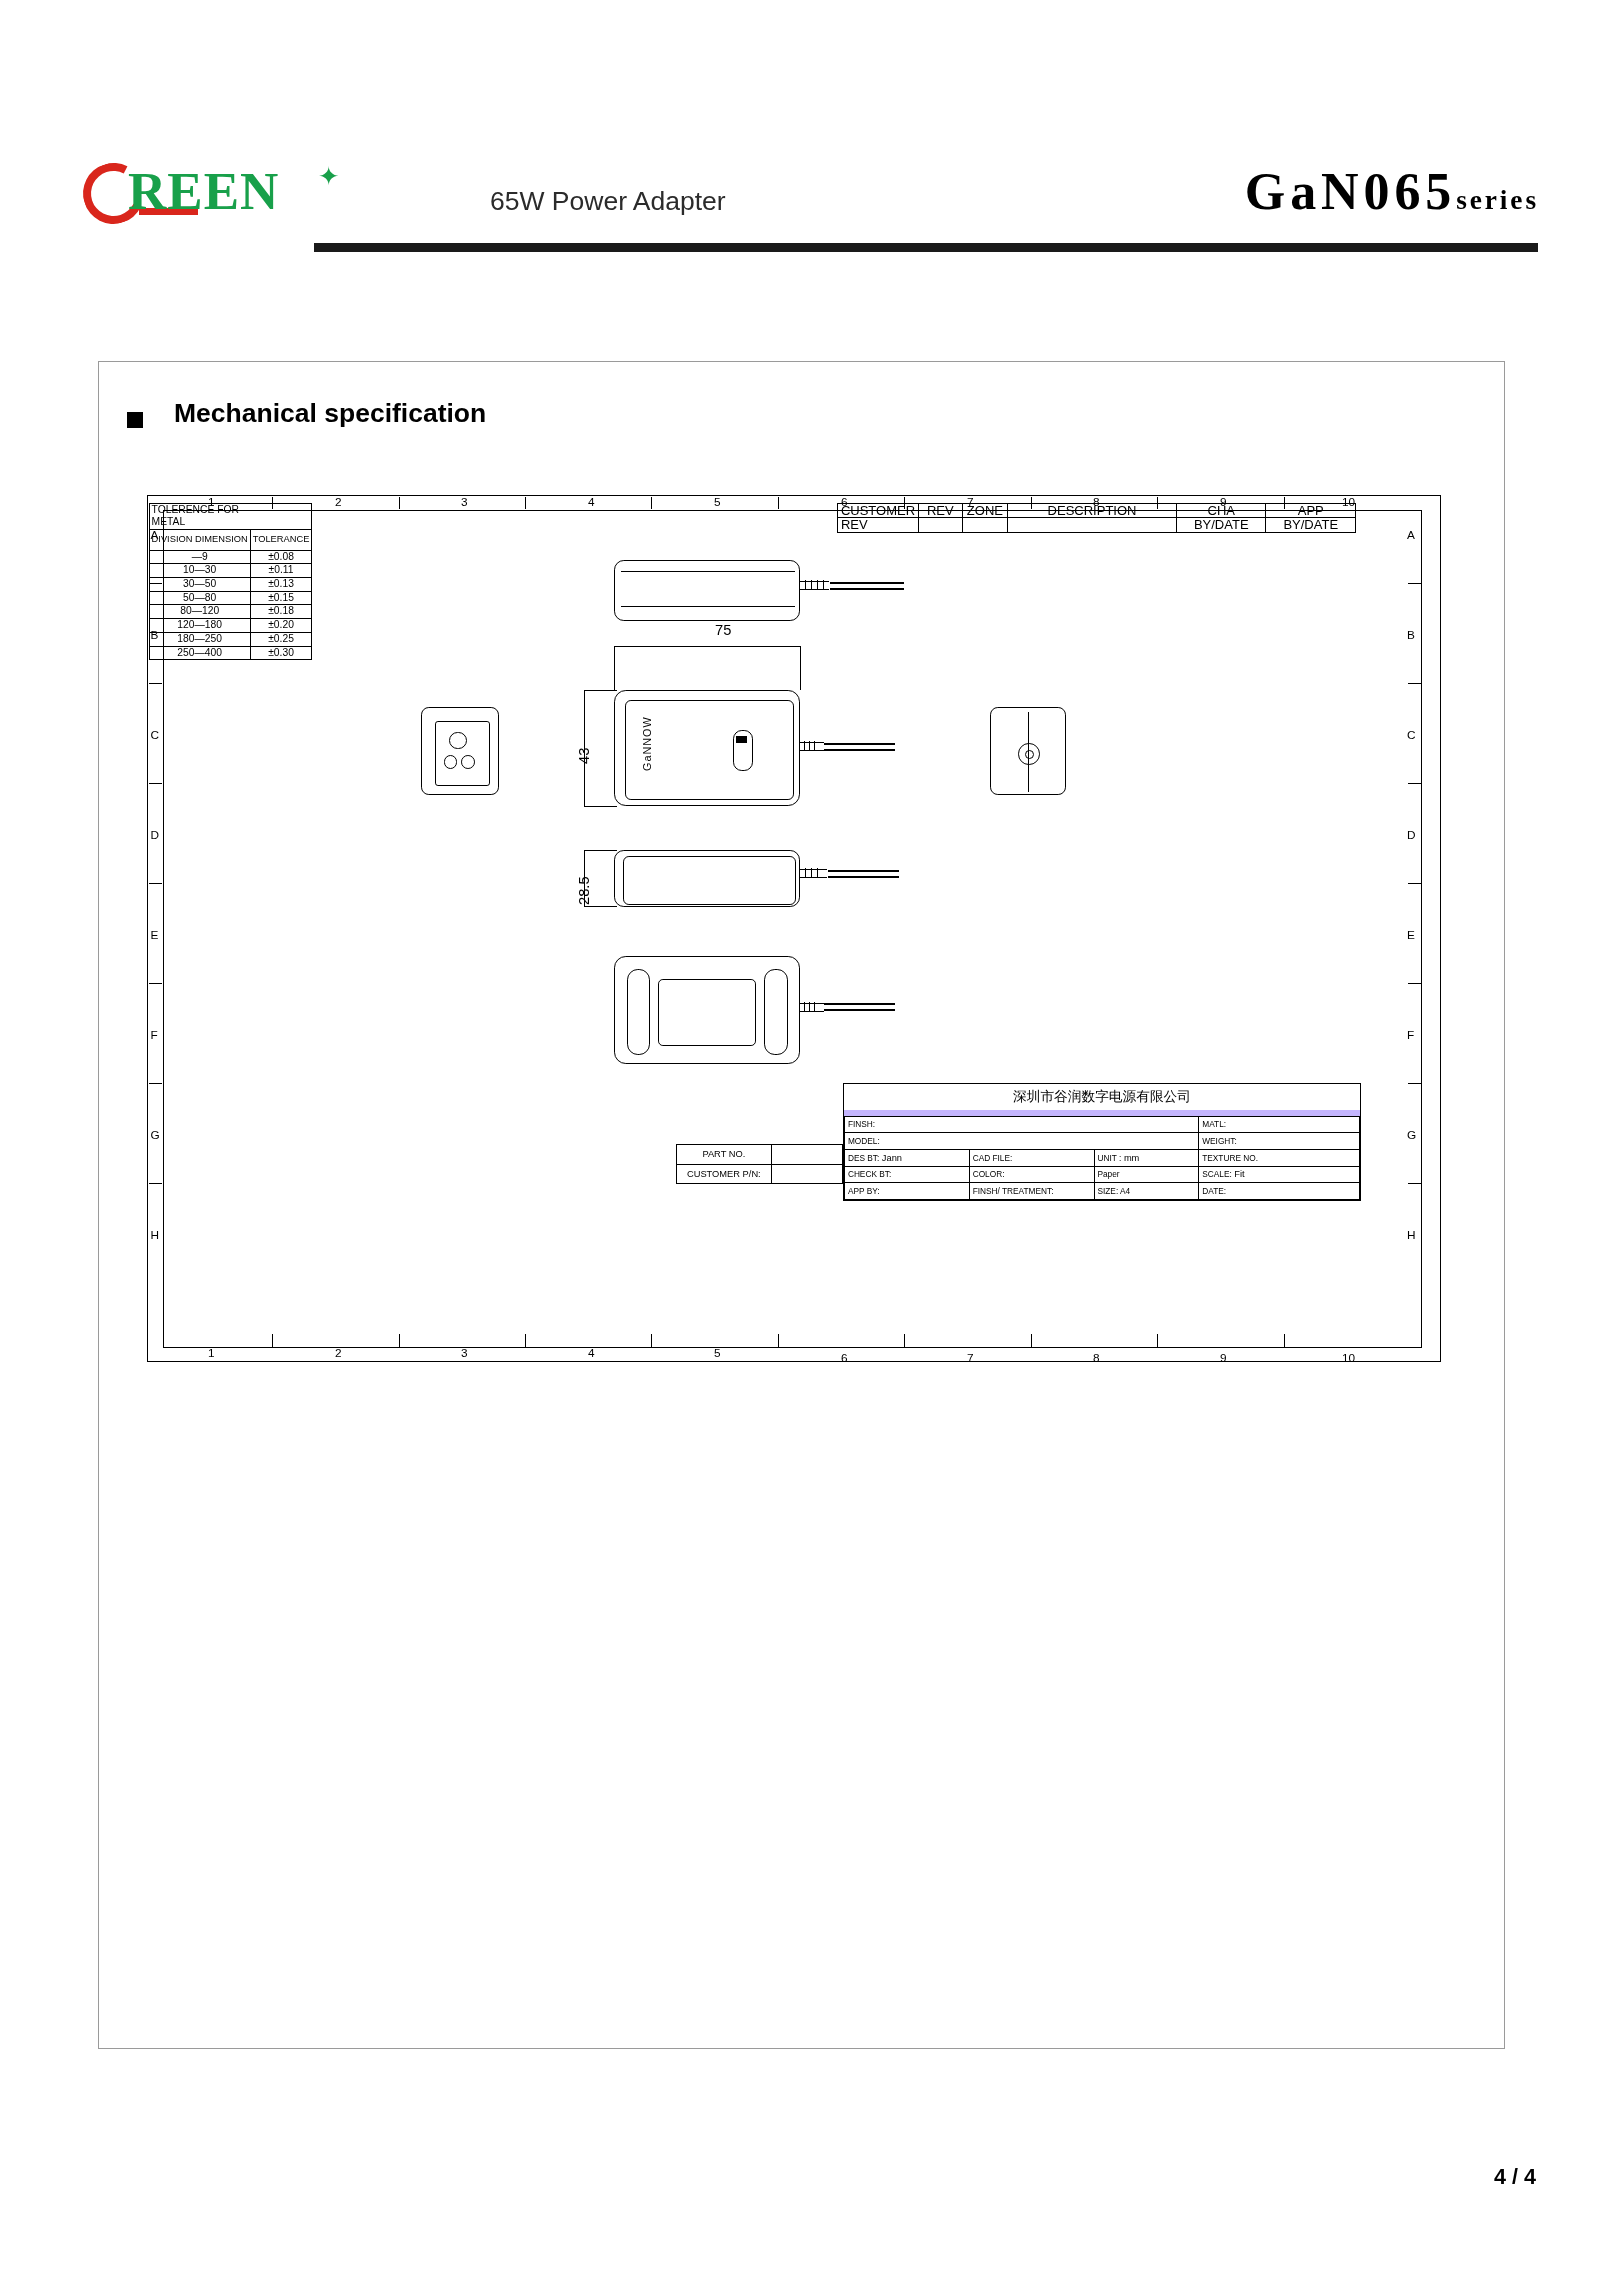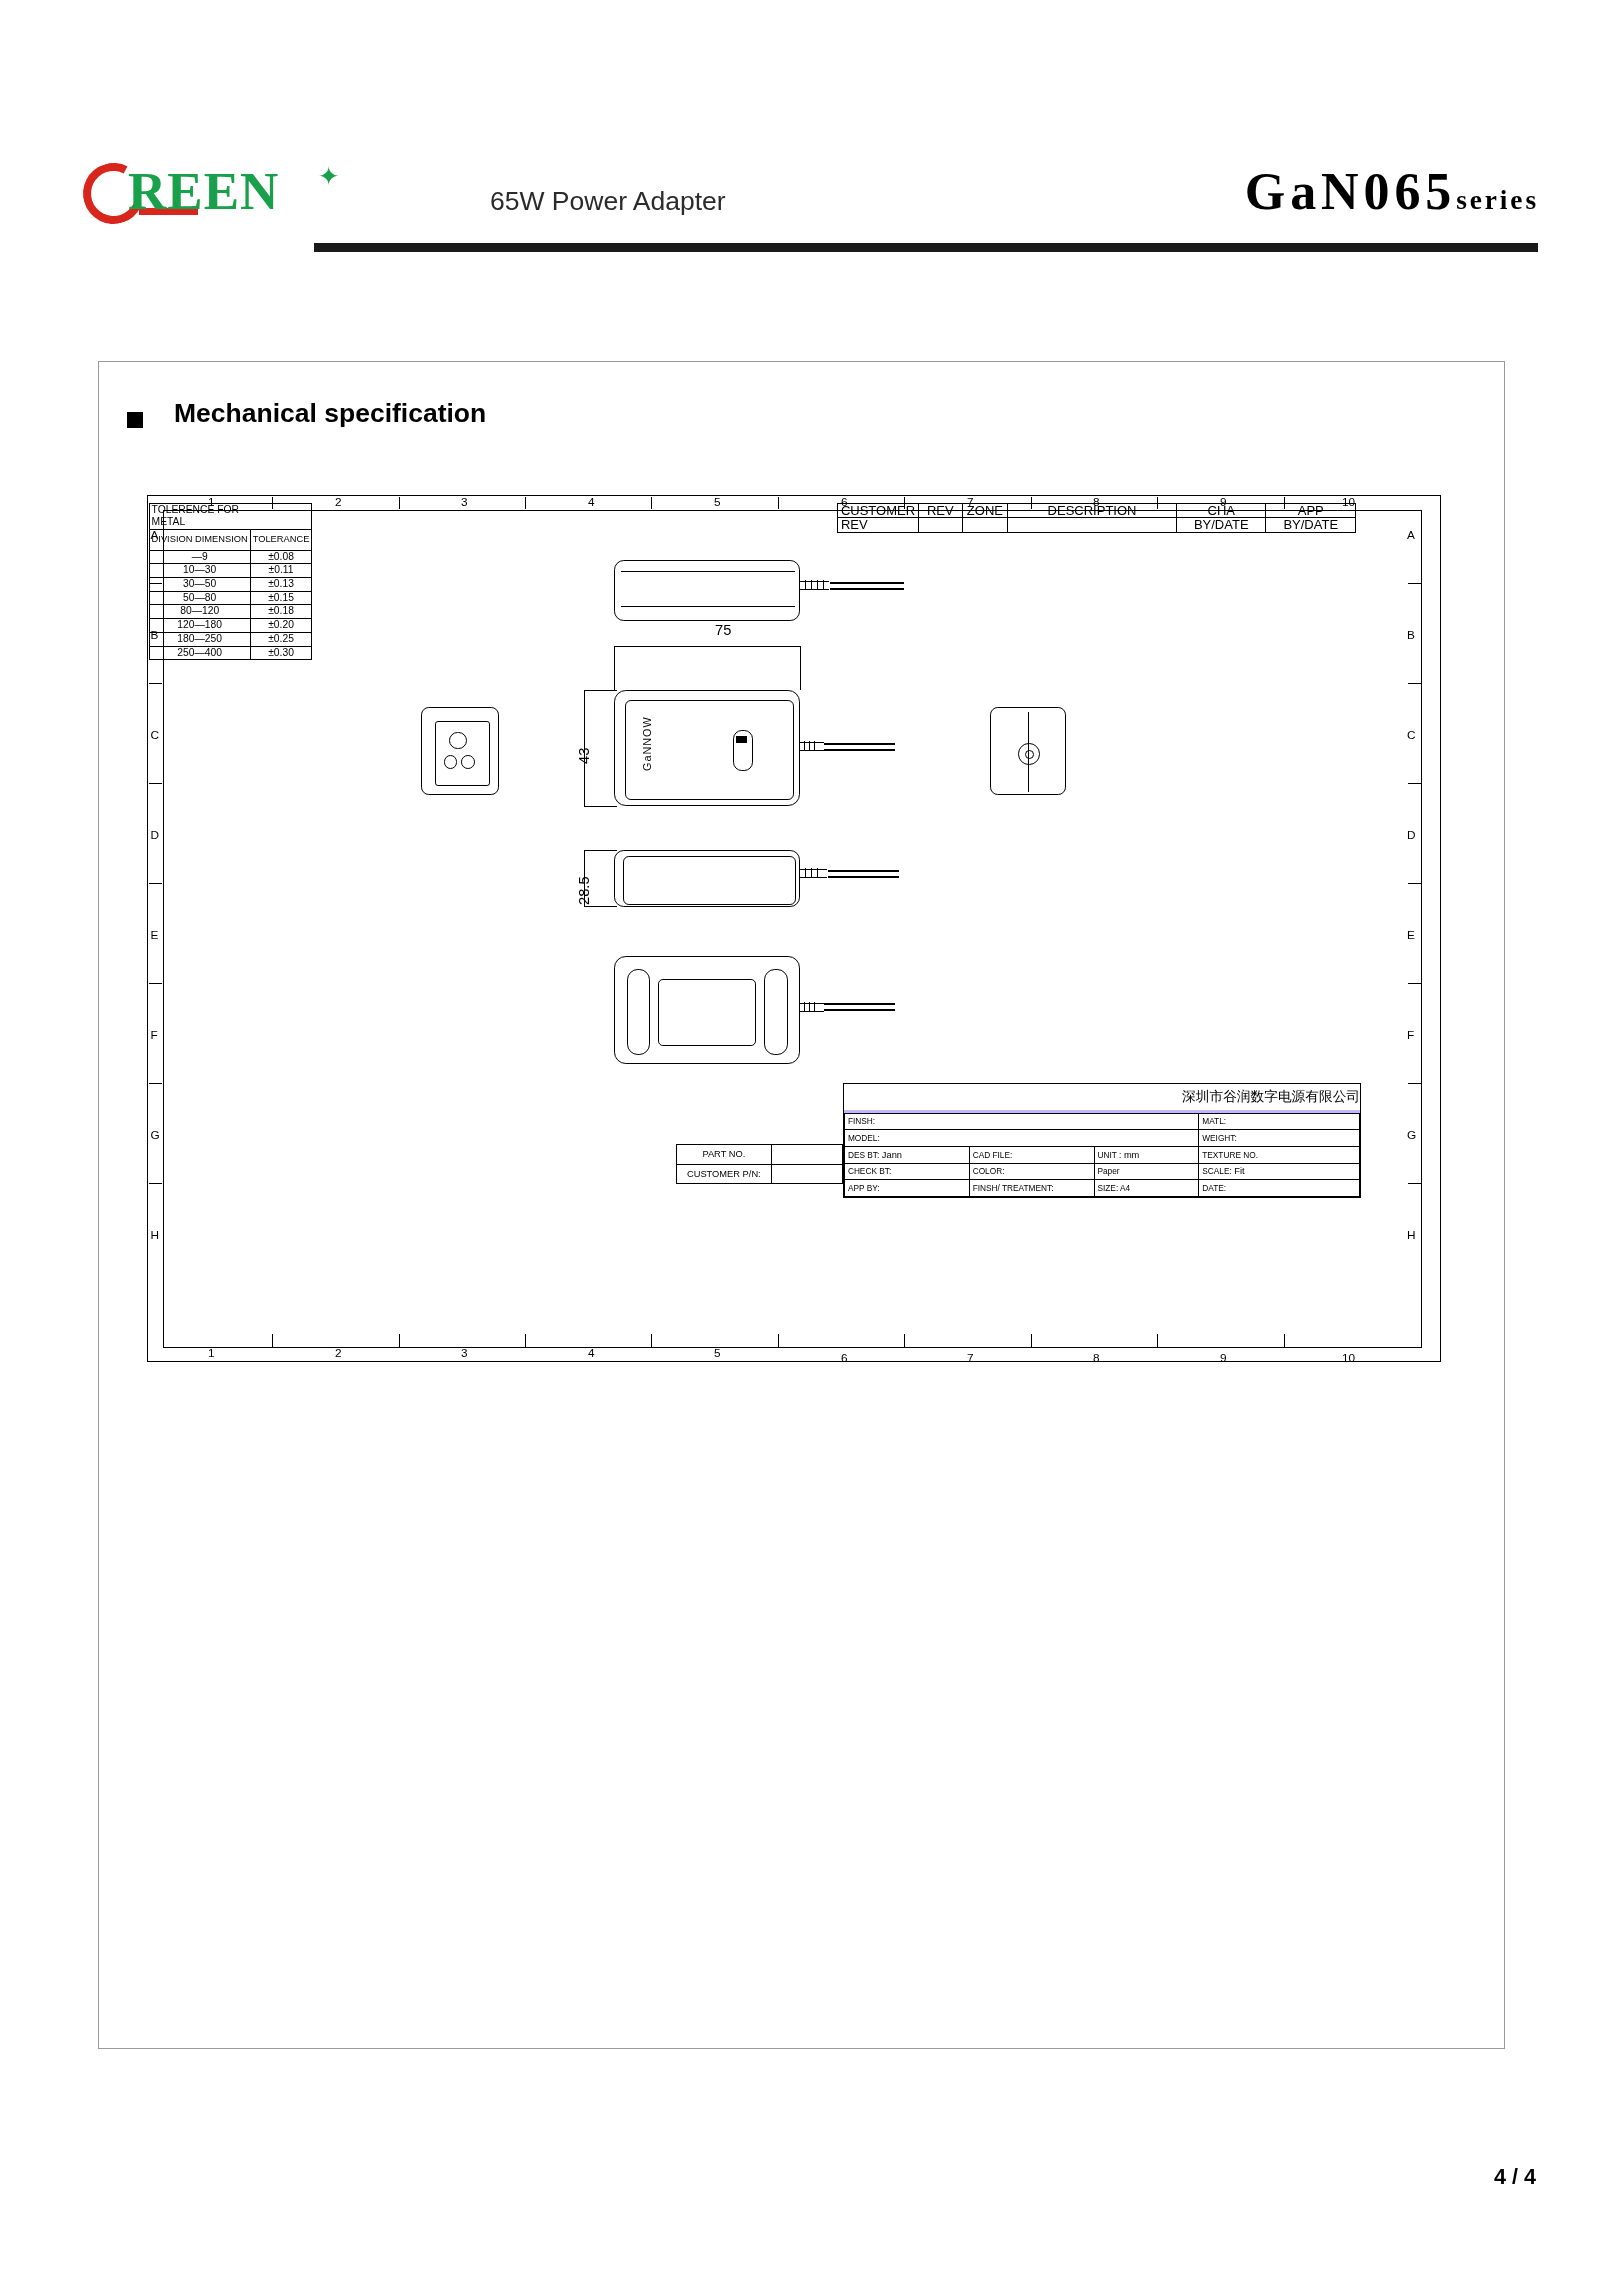--- a/index.html
+++ b/index.html
@@ -214,22 +214,22 @@
     left: 716px;
     top: 598px;
     width: 518px;
     border: 1px solid #000;
     box-sizing: border-box;
     font-size: 9.8px;
   }
   .tb-company {
     height: 25.5px;
     line-height: 25.5px;
-    text-align: right;
-    border-bottom: 3px solid #c4b5fd;
+    text-align: center;
+    border-bottom: 6px solid #c4b5fd;
     font-size: 13.7px;
   }
   .tb-grid { width: 100%; border-collapse: collapse; }
   .tb-grid td {
     border: 1px solid #000;
     height: 15.7px;
     padding: 0 2.9px;
     font-size: 9.3px;
     vertical-align: middle;
   }

